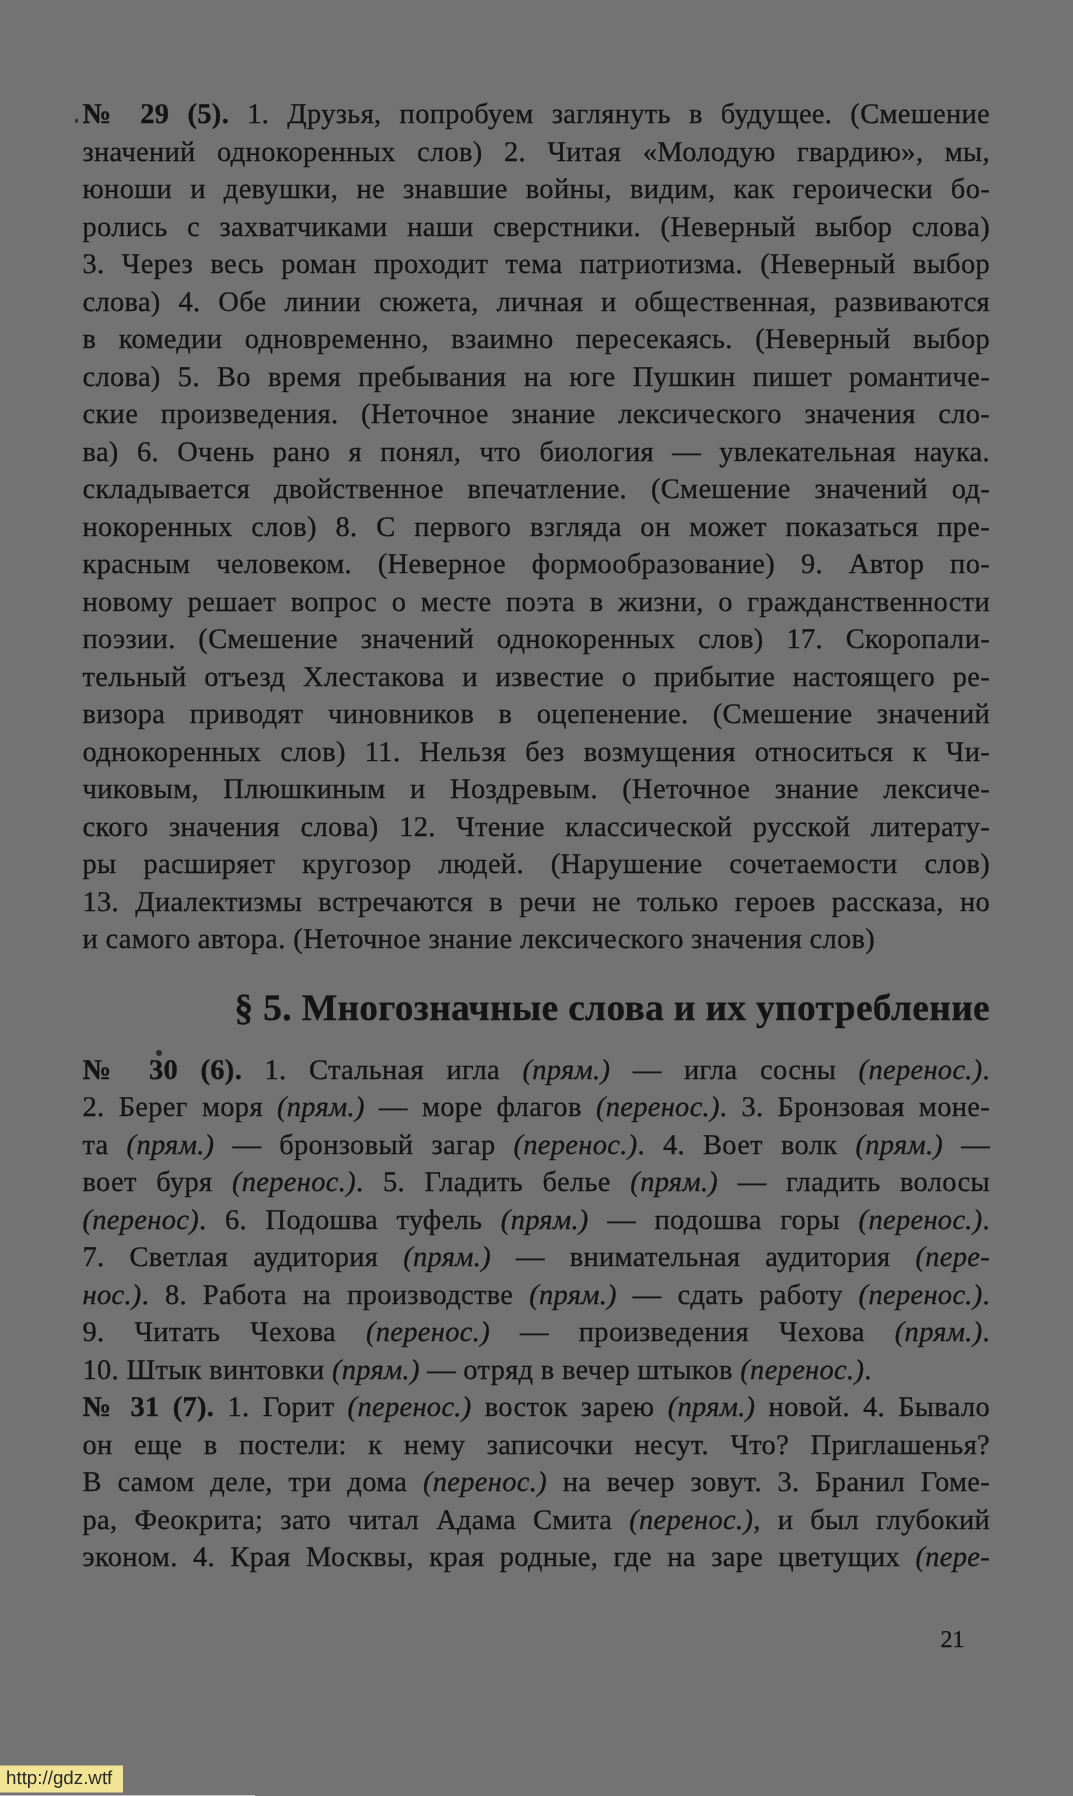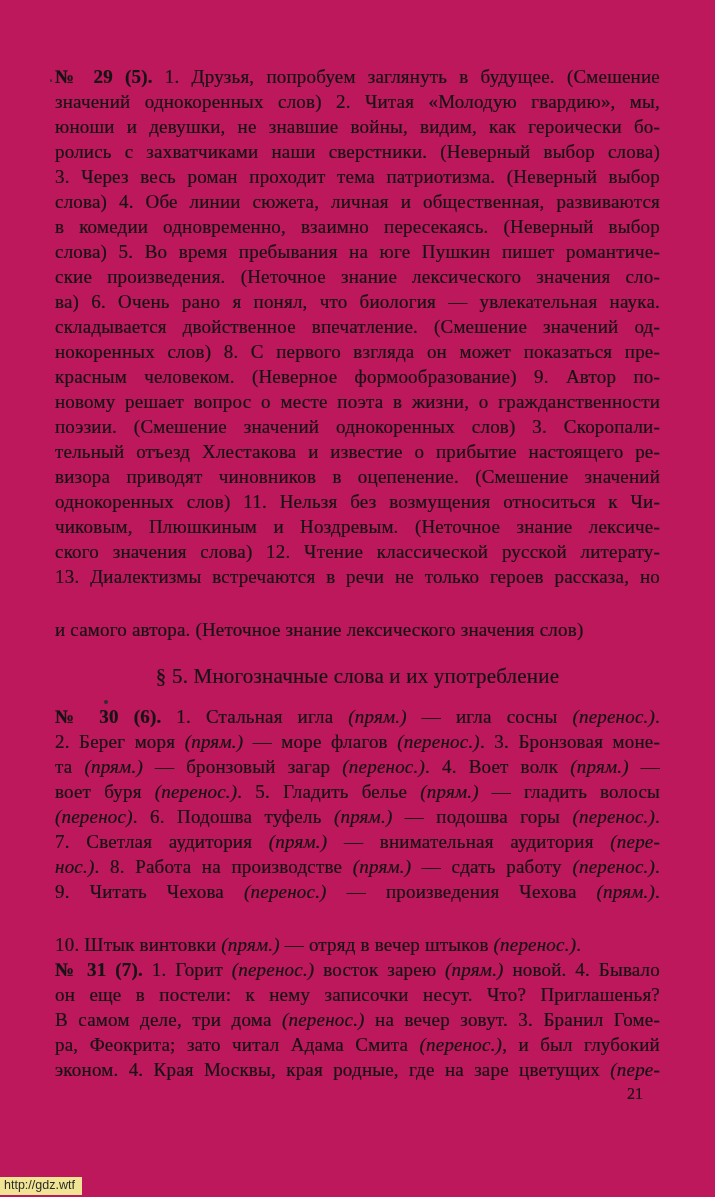--- a/index.html
+++ b/index.html
@@ -19,27 +19,27 @@
     top: 64px;
     width: 605px;
   }
   .line {
     font-size: 19px;
     line-height: 25px;
     letter-spacing: 0.2px;
     text-align: justify;
     text-align-last: justify;
   }
-  .line-left { text-align-last: left; margin-top: 28px; }
+  .line-left { text-align-last: left; }
   .b { font-weight: bold; }
   .i { font-style: italic; }
   .section-heading {
-    font-size: 21px;
-    font-weight: normal;
-    text-align: center;
+    font-size: 25px;
+    font-weight: bold;
+    text-align: right;
     line-height: 26px;
     letter-spacing: 0.2px;
     margin: 21px 0 15px 0;
   }
   .page-number {
     position: absolute;
     top: 1082px;
     right: 72px;
     font-size: 16px;
     line-height: 24px;
@@ -60,43 +60,44 @@
     position: absolute;
     background: #2e2e2e;
     border-radius: 50%;
   }
   .speck-1 { left: 104px; top: 700px; width: 4px; height: 4px; }
   .speck-2 { left: 50px; top: 79px; width: 2px; height: 3px; }
 </style>
 </head>
 <body>
 
-<div class="page" style="background: #be185d;">
+<div class="page" style="background: #737373;">
   <div class="content">
     <div class="para">
         <div class="line"><span class="b">№ 29 (5).</span><span> 1. Друзья, попробуем заглянуть в будущее. (Смешение</span></div>
         <div class="line"><span>значений однокоренных слов) 2. Читая «Молодую гвардию», мы,</span></div>
         <div class="line"><span>юноши и девушки, не знавшие войны, видим, как героически бо-</span></div>
         <div class="line"><span>ролись с захватчиками наши сверстники. (Неверный выбор слова)</span></div>
         <div class="line"><span>3. Через весь роман проходит тема патриотизма. (Неверный выбор</span></div>
         <div class="line"><span>слова) 4. Обе линии сюжета, личная и общественная, развиваются</span></div>
         <div class="line"><span>в комедии одновременно, взаимно пересекаясь. (Неверный выбор</span></div>
         <div class="line"><span>слова) 5. Во время пребывания на юге Пушкин пишет романтиче-</span></div>
         <div class="line"><span>ские произведения. (Неточное знание лексического значения сло-</span></div>
         <div class="line"><span>ва) 6. Очень рано я понял, что биология — увлекательная наука.</span></div>
         <div class="line"><span>складывается двойственное впечатление. (Смешение значений од-</span></div>
         <div class="line"><span>нокоренных слов) 8. С первого взгляда он может показаться пре-</span></div>
         <div class="line"><span>красным человеком. (Неверное формообразование) 9. Автор по-</span></div>
         <div class="line"><span>новому решает вопрос о месте поэта в жизни, о гражданственности</span></div>
-        <div class="line"><span>поэзии. (Смешение значений однокоренных слов) 3. Скоропали-</span></div>
+        <div class="line"><span>поэзии. (Смешение значений однокоренных слов) 17. Скоропали-</span></div>
         <div class="line"><span>тельный отъезд Хлестакова и известие о прибытие настоящего ре-</span></div>
         <div class="line"><span>визора приводят чиновников в оцепенение. (Смешение значений</span></div>
         <div class="line"><span>однокоренных слов) 11. Нельзя без возмущения относиться к Чи-</span></div>
         <div class="line"><span>чиковым, Плюшкиным и Ноздревым. (Неточное знание лексиче-</span></div>
         <div class="line"><span>ского значения слова) 12. Чтение классической русской литерату-</span></div>
+        <div class="line"><span>ры расширяет кругозор людей. (Нарушение сочетаемости слов)</span></div>
         <div class="line"><span>13. Диалектизмы встречаются в речи не только героев рассказа, но</span></div>
         <div class="line line-left"><span>и самого автора. (Неточное знание лексического значения слов)</span></div>
       </div>
     <div class="section-heading">§ 5. Многозначные слова и их употребление</div>
     <div class="para">
         <div class="line"><span class="b">№ 30 (6).</span><span> 1. Стальная игла </span><span class="i">(прям.)</span><span> — игла сосны </span><span class="i">(перенос.)</span><span>.</span></div>
         <div class="line"><span>2. Берег моря </span><span class="i">(прям.)</span><span> — море флагов </span><span class="i">(перенос.)</span><span>. 3. Бронзовая моне-</span></div>
         <div class="line"><span>та </span><span class="i">(прям.)</span><span> — бронзовый загар </span><span class="i">(перенос.)</span><span>. 4. Воет волк </span><span class="i">(прям.)</span><span> —</span></div>
         <div class="line"><span>воет буря </span><span class="i">(перенос.)</span><span>. 5. Гладить белье </span><span class="i">(прям.)</span><span> — гладить волосы</span></div>
         <div class="line"><span class="i">(перенос)</span><span>. 6. Подошва туфель </span><span class="i">(прям.)</span><span> — подошва горы </span><span class="i">(перенос.)</span><span>.</span></div>

